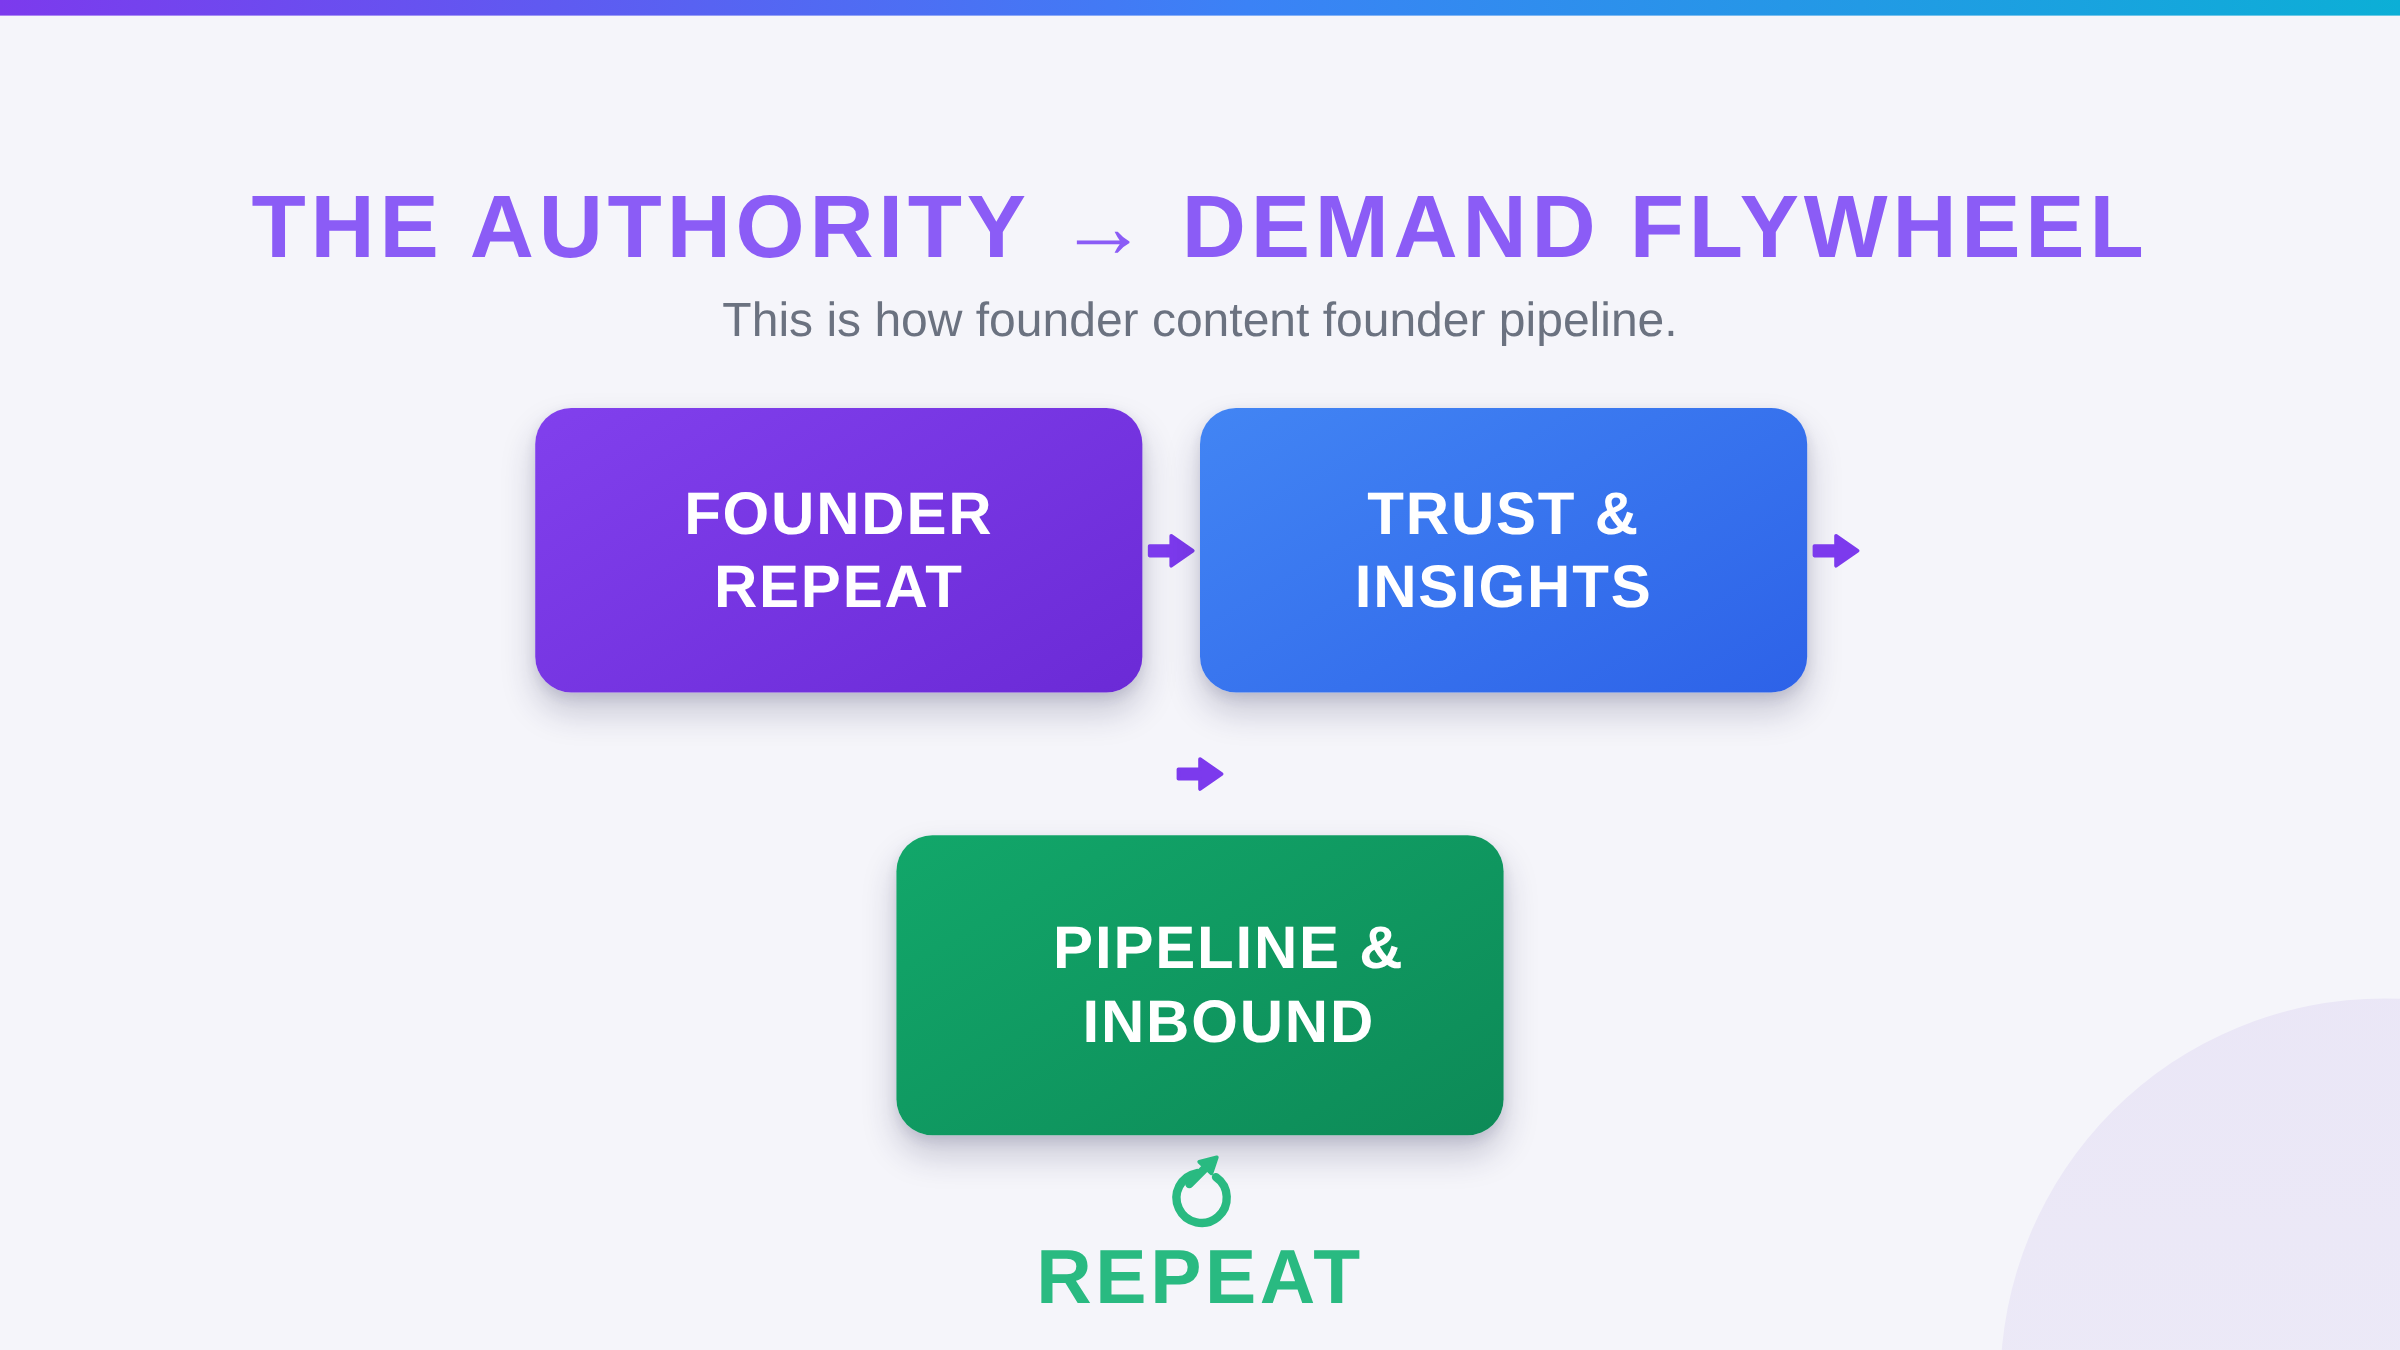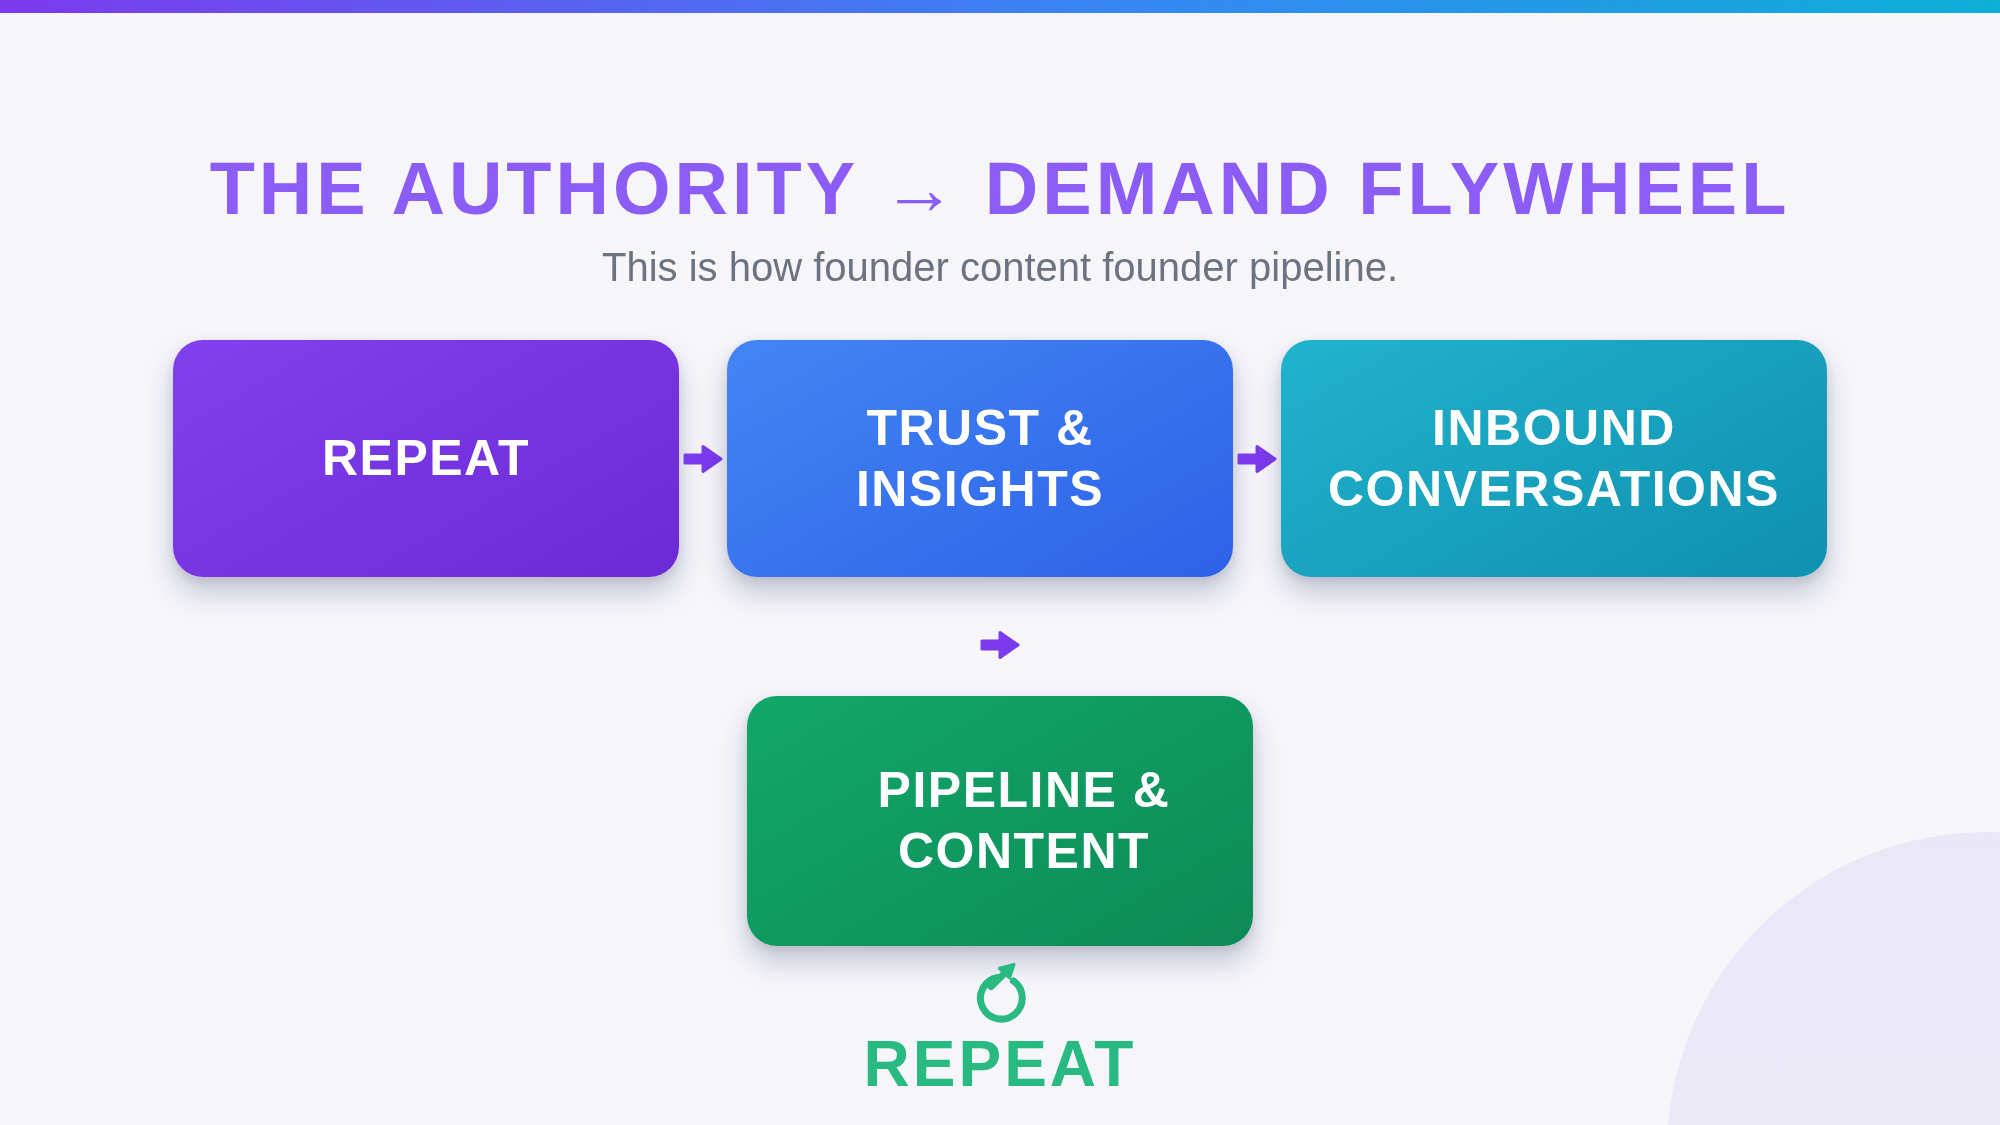--- a/index.html
+++ b/index.html
@@ -121,53 +121,50 @@
   <div class="bg-circle" style="background: linear-gradient(rgb(233, 229, 246), rgb(236, 234, 247));"></div>
 
   <div class="content">
 
     <div class="title" style="color: #8b5cf6;">THE AUTHORITY → DEMAND FLYWHEEL</div>
     <div class="subtitle" style="color: rgb(107, 114, 128);">This is how founder content founder pipeline.</div>
 
     <div class="row">
 
       <div class="stage w-std" style="background: linear-gradient(150deg, rgb(129, 64, 237), rgb(107, 42, 214));">
+        <span>FOUNDER</span>
         <span>REPEAT</span>
       </div>
 
       <svg class="flow-arrow" width="40" height="36" viewBox="0 0 40 36" style="color: rgb(124, 58, 237);">
         <path d="M2 14 H20 V5.5 L38 18 L20 30.5 V22 H2 Z" fill="currentColor" stroke="currentColor" stroke-width="3" stroke-linejoin="round"></path>
       </svg>
 
       <div class="stage w-std" style="background: linear-gradient(150deg, rgb(66, 133, 244), rgb(45, 98, 232));">
         <span>TRUST &amp;</span>
         <span>INSIGHTS</span>
       </div>
 
       <svg class="flow-arrow" width="40" height="36" viewBox="0 0 40 36" style="color: rgb(124, 58, 237);">
         <path d="M2 14 H20 V5.5 L38 18 L20 30.5 V22 H2 Z" fill="currentColor" stroke="currentColor" stroke-width="3" stroke-linejoin="round"></path>
       </svg>
 
-      <div class="stage w-wide" style="background: linear-gradient(150deg, rgb(33, 179, 204), rgb(15, 144, 176));">
-        <span>INBOUND</span>
-        <span>CONVERSATIONS</span>
-      </div>
 
     </div>
 
     <div class="mid-arrow-row">
       <svg class="flow-arrow" width="40" height="36" viewBox="0 0 40 36" style="color: rgb(124, 58, 237);">
         <path d="M2 14 H20 V5.5 L38 18 L20 30.5 V22 H2 Z" fill="currentColor" stroke="currentColor" stroke-width="3" stroke-linejoin="round"></path>
       </svg>
     </div>
 
     <div class="green-row">
       <div class="stage w-std" style="background: linear-gradient(150deg, rgb(18, 167, 106), rgb(13, 138, 87)); padding-left: 48px;">
         <span>PIPELINE &amp;</span>
-        <span>CONTENT</span>
+        <span>INBOUND</span>
       </div>
     </div>
 
     <div class="repeat-icon-row">
       <svg width="70" height="66" viewBox="0 0 52 52" style="color: rgb(41, 186, 129);">
         <path d="M36.5 16.5 A16.5 16.5 0 1 1 24.1 13.8" fill="none" stroke="currentColor" stroke-width="5.5" stroke-linecap="round"></path>
         <path d="M19 21 L28.5 11.5" fill="none" stroke="currentColor" stroke-width="5.5" stroke-linecap="round"></path>
         <path d="M37 3.5 L33.5 14 L25.5 6.5 Z" fill="currentColor" stroke="currentColor" stroke-width="2.5" stroke-linejoin="round"></path>
       </svg>
     </div>

